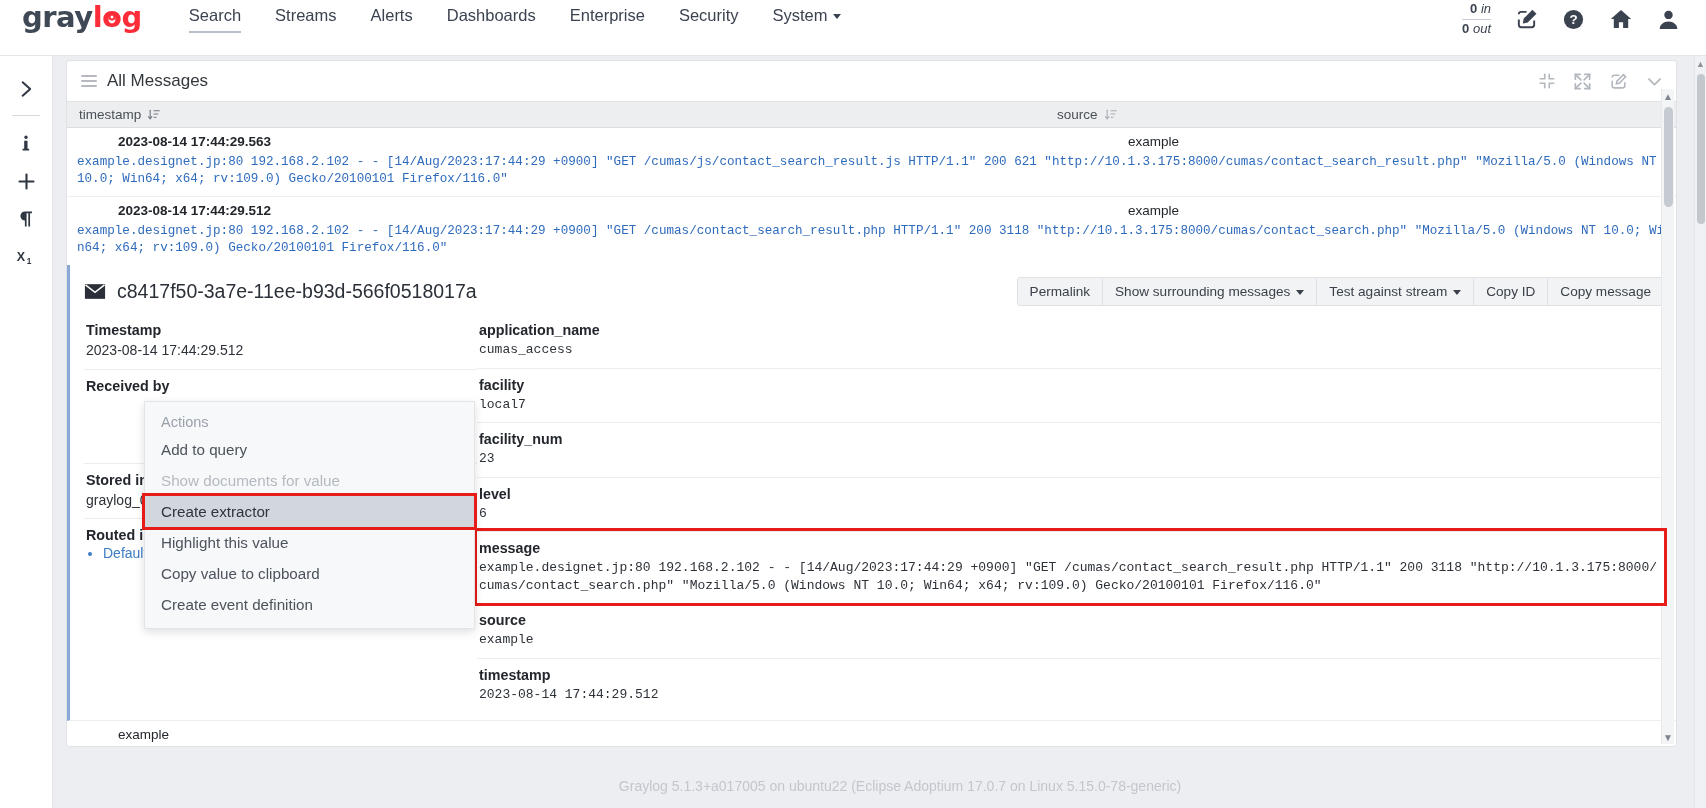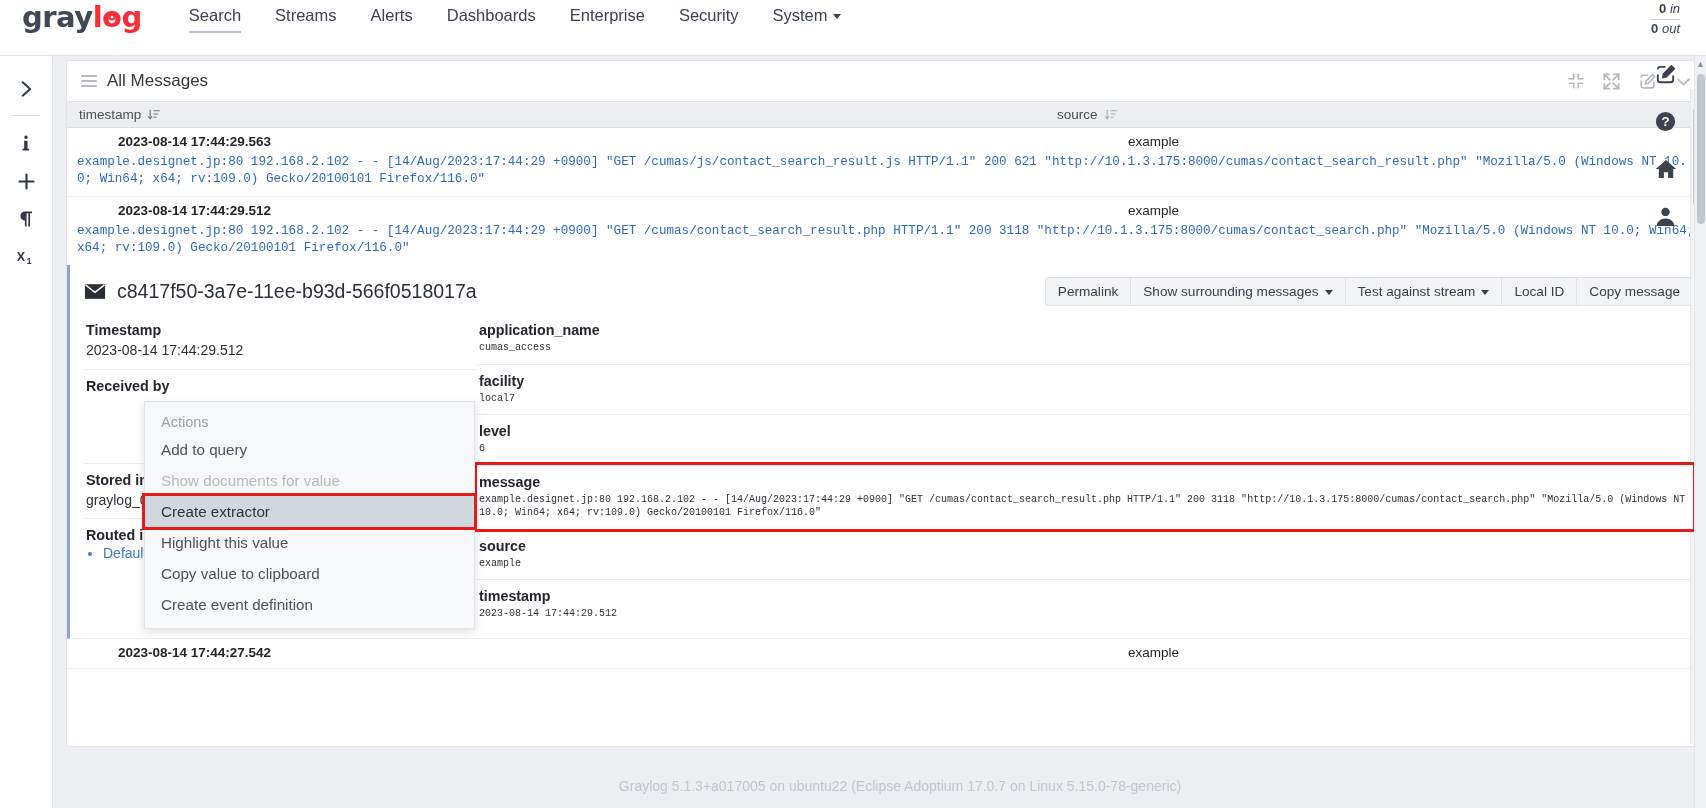--- a/index.html
+++ b/index.html
@@ -30,21 +30,21 @@
   }
   .nav-link.active::after {
     content: ""; position: absolute; left: 17px; right: 17px; bottom: -2px;
     height: 2px; background: #b9bfc9;
   }
   .caret {
     display: inline-block; width: 0; height: 0; margin-left: 5px;
     border-left: 4px solid transparent; border-right: 4px solid transparent;
     border-top: 5px solid #3b4250; vertical-align: middle;
   }
-  .nav-right { margin-left: auto; display: flex; align-items: center; gap: 24px; margin-right: 26px; flex-direction: column; }
+  .nav-right { margin-left: auto; display: flex; align-items: center; gap: 24px; margin-right: 26px; }
   .throughput { font-size: 13px; color: #3b4250; text-align: right; line-height: 1.25; }
   .throughput .tp-row { padding: 1px 0; }
   .throughput .tp-row.top { border-bottom: 1px solid #c9ced6; padding-bottom: 2px; }
   .throughput b { font-weight: 700; }
   .throughput i { font-style: italic; }
   .nav-icon { color: #3b4250; display: flex; align-items: center; cursor: pointer; }
 
   
   .rail {
     position: absolute; top: 56px; left: 0; width: 53px; bottom: 0;
@@ -55,21 +55,21 @@
   .rail-btn {
     width: 38px; height: 38px; display: flex; align-items: center; justify-content: center;
     color: #2f3743; cursor: pointer; font-size: 20px;
   }
   .rail-sep { width: 28px; height: 1px; background: #d7dbe0; margin: 7px 0 8px; }
 
   
   .content { position: absolute; top: 56px; left: 53px; right: 0; bottom: 0; }
 
   .widget {
-    position: absolute; left: 13px; right: 0; top: 4px; height: 687px;
+    position: absolute; left: 13px; right: 29px; top: 4px; height: 687px;
     background: #fff; border: 1px solid #e0e2e6; border-radius: 3px;
     display: flex; flex-direction: column; overflow: hidden;
   }
   .widget-head {
     height: 40px; display: flex; align-items: center; padding: 0 12px 0 14px;
     flex: 0 0 auto;
   }
   .w-title { display: flex; align-items: center; gap: 10px; font-size: 17px; color: #33383d; }
   .hamburger { display: inline-flex; flex-direction: column; gap: 3px; cursor: pointer; }
   .hamburger span { display: block; width: 16px; height: 2px; background: #b6bac0; border-radius: 1px; }
@@ -115,21 +115,21 @@
     border-top:5px solid #3b414a; vertical-align: middle; }
 
   .fields { display: flex; padding: 0 12px 8px 14px; }
   .fcol { }
   .fcol.left { width: 393px; flex: 0 0 393px; }
   .fcol.right { flex: 1 1 auto; }
   .field { padding: 8px 2px 9px 2px; border-top: 1px solid #eaecee; }
   .field:first-child { border-top: none; padding-top: 4px; }
   .fname { font-size: 14.3px; font-weight: 700; color: #23272d; }
   .fval {
-    font-family: "Liberation Mono", monospace; font-size: 10px; color: #2d3238;
+    font-family: "Liberation Mono", monospace; font-size: 13px; color: #2d3238;
     margin-top: 3px; word-break: break-all; white-space: pre-wrap; line-height: 1.35;
   }
   .fval.sans { font-family: "Liberation Sans", sans-serif; font-size: 14px; }
   .fval.sans i { font-style: italic; }
   .link { color: #3b7cc4; cursor: pointer; }
   .bullets { margin: 2px 0 0 17px; font-size: 14px; }
   .bullets li { color: #3b7cc4; cursor: pointer; }
   .field.highlight { outline: 3px solid #e71b17; outline-offset: 0px; position: relative; z-index: 5; background: #fff; }
 
   
@@ -359,21 +359,21 @@
                     <path d="M1 1h22v16H1z" fill="#2b3038"></path>
                     <path d="M1.6 1.7 12 10 22.4 1.7" fill="none" stroke="#fff" stroke-width="1.6"></path>
                   </svg>
               </span>
               <span>c8417f50-3a7e-11ee-b93d-566f0518017a</span>
             </div>
             <div class="md-btns">
               <button class="md-btn"><span>Permalink</span></button>
               <button class="md-btn"><span>Show surrounding messages</span><span class="cc"></span></button>
               <button class="md-btn"><span>Test against stream</span><span class="cc"></span></button>
-              <button class="md-btn"><span>Local ID</span></button>
+              <button class="md-btn"><span>Copy ID</span></button>
               <button class="md-btn"><span>Copy message</span></button>
             </div>
           </div>
 
           <div class="fields">
             <div class="fcol left">
               <div class="field">
                 <div class="fname">Timestamp</div>
                 <div class="fval sans">2023-08-14 17:44:29.512</div>
               </div>
@@ -403,20 +403,24 @@
             <div class="fcol right">
               <div class="field">
                 <div class="fname">application_name</div>
                 <div class="fval">cumas_access</div>
               </div>
               <div class="field">
                 <div class="fname">facility</div>
                 <div class="fval">local7</div>
               </div>
               <div class="field">
+                <div class="fname">facility_num</div>
+                <div class="fval">23</div>
+              </div>
+              <div class="field">
                 <div class="fname">level</div>
                 <div class="fval">6</div>
               </div>
               <div class="field highlight">
                 <div class="fname">message</div>
                 <div class="fval">example.designet.jp:80 192.168.2.102 - - [14/Aug/2023:17:44:29 +0900] "GET /cumas/contact_search_result.php HTTP/1.1" 200 3118 "http://10.1.3.175:8000/cumas/contact_search.php" "Mozilla/5.0 (Windows NT 10.0; Win64; x64; rv:109.0) Gecko/20100101 Firefox/116.0"</div>
               </div>
               <div class="field">
                 <div class="fname">source</div>
                 <div class="fval">example</div>
@@ -424,21 +428,20 @@
               <div class="field">
                 <div class="fname">timestamp</div>
                 <div class="fval">2023-08-14 17:44:29.512</div>
               </div>
             </div>
           </div>
         </div>
 
         <div class="log-row">
           <div class="log-top">
-            <div class="log-ts">2023-08-14 17:44:27.542</div>
             <div class="log-src">example</div>
           </div>
 
         </div>
 
       </div>
 
       <div class="vscroll">
         <div class="arrow">▲</div>
         <div class="thumb" style="top:18px;height:100px;"></div>

